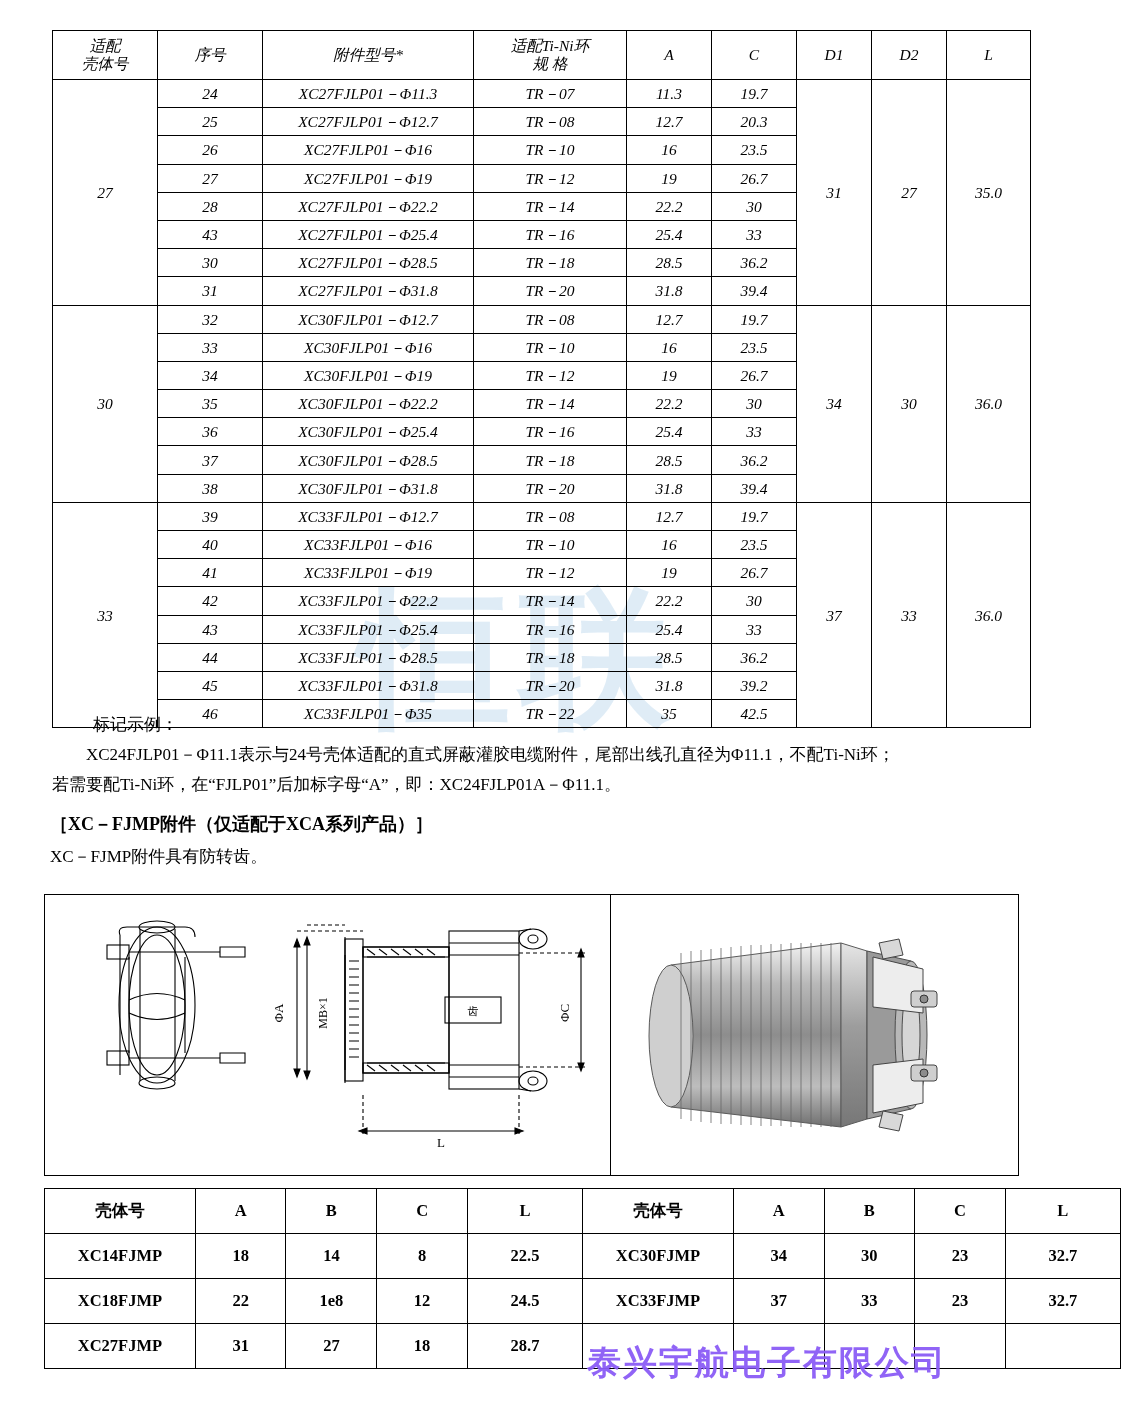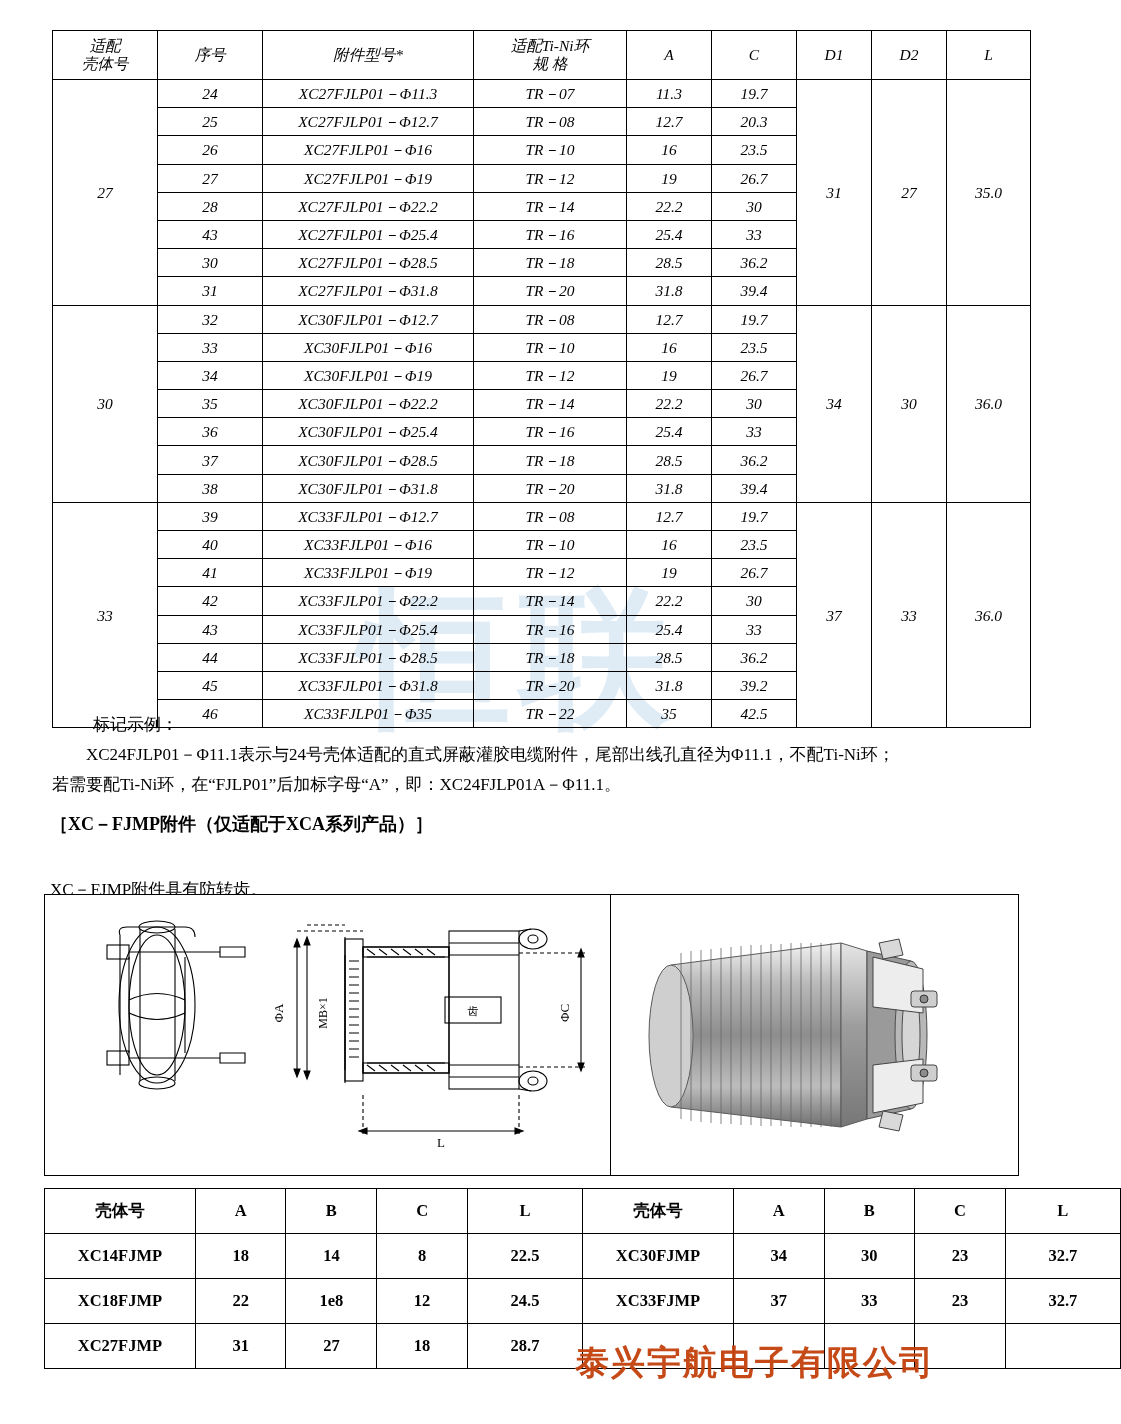--- a/index.html
+++ b/index.html
@@ -31,25 +31,25 @@
     color: #cfe3f2;
     opacity: 0.65;
     letter-spacing: 10px;
     font-family: "DejaVu Sans", sans-serif;
     pointer-events: none;
     z-index: 0;
     text-align: center;
   }
   .watermark2 {
     position: absolute;
-    left: 575px;
+    left: 587px;
     top: 1340px;
     font-size: 34px;
     font-weight: bold;
-    color: #c2410c;
+    color: #8b5cf6;
     opacity: 0.95;
     letter-spacing: 2px;
     font-family: "DejaVu Sans", sans-serif;
     pointer-events: none;
     z-index: 3;
   }
 
   
   .top-strip {
     position: absolute;
@@ -120,21 +120,20 @@
     font-size: 18px;
     font-weight: bold;
     z-index: 2;
   }
   .sect2 {
     position: absolute;
     left: 50px;
     top: 845px;
     font-size: 17px;
     z-index: 2;
-    margin-top: 33px;
   }
 
   
   .figbox {
     position: absolute;
     left: 44px;
     top: 894px;
     width: 975px;
     height: 282px;
     border: 1px solid #000;

